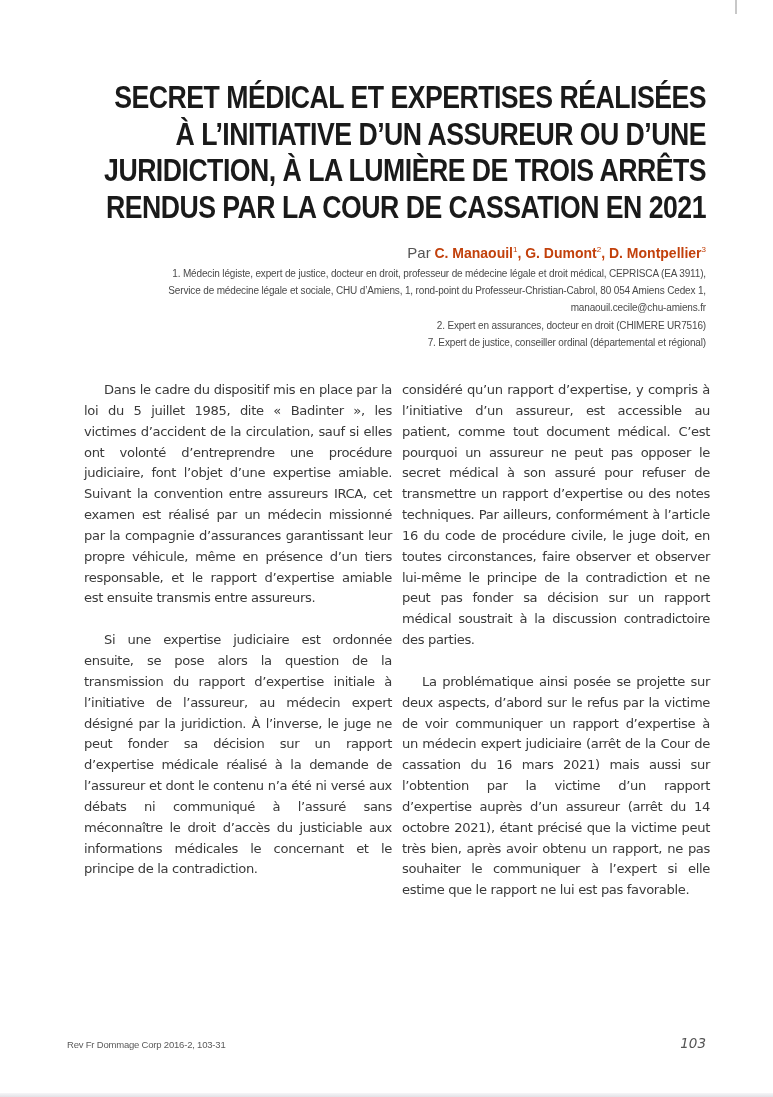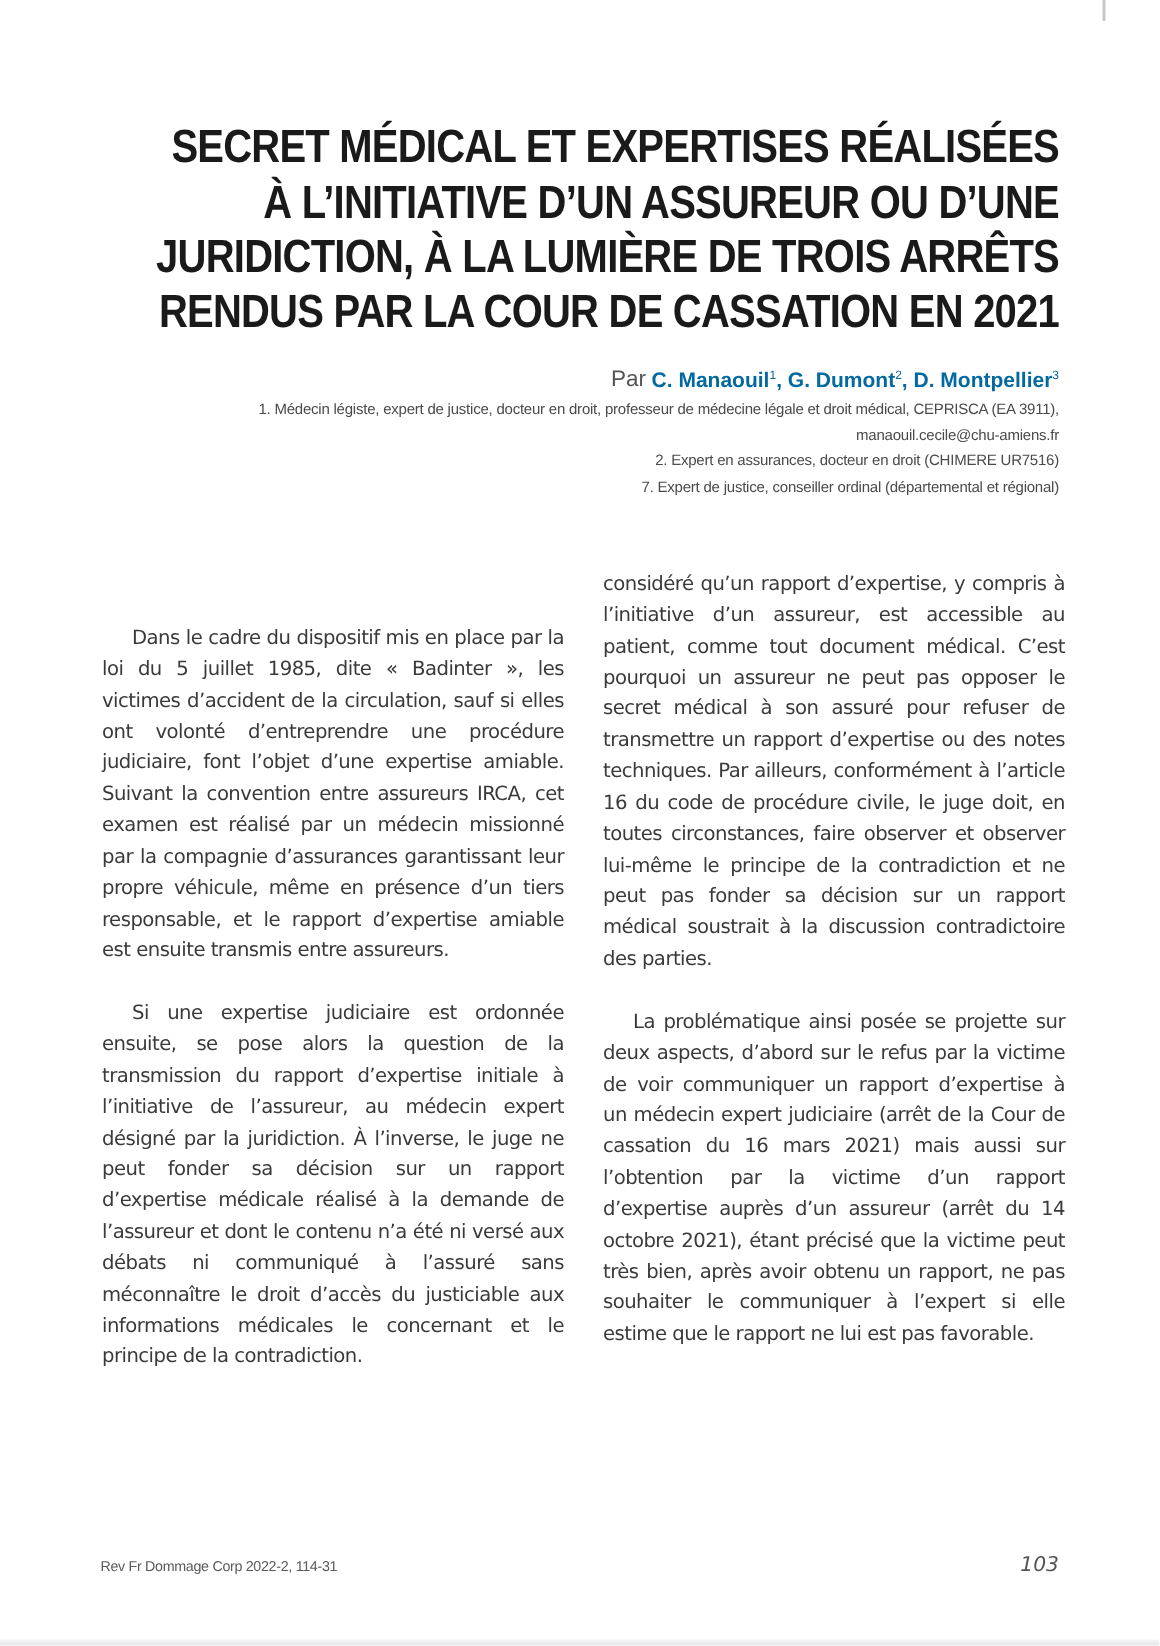--- a/index.html
+++ b/index.html
@@ -52,41 +52,41 @@
       text-align: right;
       font-family: "Liberation Sans", sans-serif;
       color: #4a4a4a;
     }
     .byline {
       font-size: 13.5px;
       line-height: 20px;
       margin-bottom: 1px;
     }
     .byline .par { font-size: 15px; color: #555; }
-    .byline .names { font-weight: bold; font-size: 14px; color: #0369a1; }
+    .byline .names { font-weight: bold; font-size: 14px; color: #c2410c; }
     .byline sup { font-size: 8px; font-weight: normal; }
     .aff {
       font-size: 10px;
       line-height: 17.4px;
       color: #4a4a4a;
       white-space: nowrap;
       letter-spacing: -0.15px;
     }
     .col {
       position: absolute;
       top: 380px;
       width: 308px;
       font-family: "DejaVu Sans", sans-serif;
       font-size: 13.1px;
       line-height: 20.85px;
       color: #3a3a3a;
       text-align: justify;
       letter-spacing: -0.35px;
     }
-    .col-left { left: 68px; margin-top: 36px; }
+    .col-left { left: 84px; }
     .col-right { left: 402px; }
     .col p {
       margin: 0 0 20.85px 0;
       text-indent: 20px;
     }
     .col p.cont { text-indent: 0; }
     .footer-ref {
       position: absolute;
       left: 67px;
       top: 1039px;
@@ -120,31 +120,32 @@
 <div class="authors">
   <div class="byline">
     <span class="par">Par</span>
     <span class="names">
       <span>C. Manaouil</span><sup>1</sup>,
       <span>G. Dumont</span><sup>2</sup>,
       <span>D. Montpellier</span><sup>3</sup>
     </span>
   </div>
   <div class="aff">1. Médecin légiste, expert de justice, docteur en droit, professeur de médecine légale et droit médical, CEPRISCA (EA 3911),</div>
+  <div class="aff">Service de médecine légale et sociale, CHU d’Amiens, 1, rond-point du Professeur-Christian-Cabrol, 80 054 Amiens Cedex 1,</div>
   <div class="aff">manaouil.cecile@chu-amiens.fr</div>
   <div class="aff">2. Expert en assurances, docteur en droit (CHIMERE UR7516)</div>
   <div class="aff">7. Expert de justice, conseiller ordinal (départemental et régional)</div>
 </div>
 
 <div class="col col-left">
   <p>Dans le cadre du dispositif mis en place par la loi du 5 juillet 1985, dite « Badinter », les victimes d’accident de la circulation, sauf si elles ont volonté d’entreprendre une procédure judiciaire, font l’objet d’une expertise amiable. Suivant la convention entre assureurs IRCA, cet examen est réalisé par un médecin missionné par la compagnie d’assurances garantissant leur propre véhicule, même en présence d’un tiers responsable, et le rapport d’expertise amiable est ensuite transmis entre assureurs.</p>
   <p>Si une expertise judiciaire est ordonnée ensuite, se pose alors la question de la transmission du rapport d’expertise initiale à l’initiative de l’assureur, au médecin expert désigné par la juridiction. À l’inverse, le juge ne peut fonder sa décision sur un rapport d’expertise médicale réalisé à la demande de l’assureur et dont le contenu n’a été ni versé aux débats ni communiqué à l’assuré sans méconnaître le droit d’accès du justiciable aux informations médicales le concernant et le principe de la contradiction.</p>
 </div>
 
 <div class="col col-right">
   <p class="cont">considéré qu’un rapport d’expertise, y compris à l’initiative d’un assureur, est accessible au patient, comme tout document médical. C’est pourquoi un assureur ne peut pas opposer le secret médical à son assuré pour refuser de transmettre un rapport d’expertise ou des notes techniques. Par ailleurs, conformément à l’article 16 du code de procédure civile, le juge doit, en toutes circonstances, faire observer et observer lui-même le principe de la contradiction et ne peut pas fonder sa décision sur un rapport médical soustrait à la discussion contradictoire des parties.</p>
   <p>La problématique ainsi posée se projette sur deux aspects, d’abord sur le refus par la victime de voir communiquer un rapport d’expertise à un médecin expert judiciaire (arrêt de la Cour de cassation du 16 mars 2021) mais aussi sur l’obtention par la victime d’un rapport d’expertise auprès d’un assureur (arrêt du 14 octobre 2021), étant précisé que la victime peut très bien, après avoir obtenu un rapport, ne pas souhaiter le communiquer à l’expert si elle estime que le rapport ne lui est pas favorable.</p>
 </div>
 
-<div class="footer-ref">Rev Fr Dommage Corp 2022-2, 114-31</div>
+<div class="footer-ref">Rev Fr Dommage Corp 2016-2, 103-31</div>
 <div class="page-number">103</div>
 
 <div class="bottom-edge"></div>
 
 </body></html>

